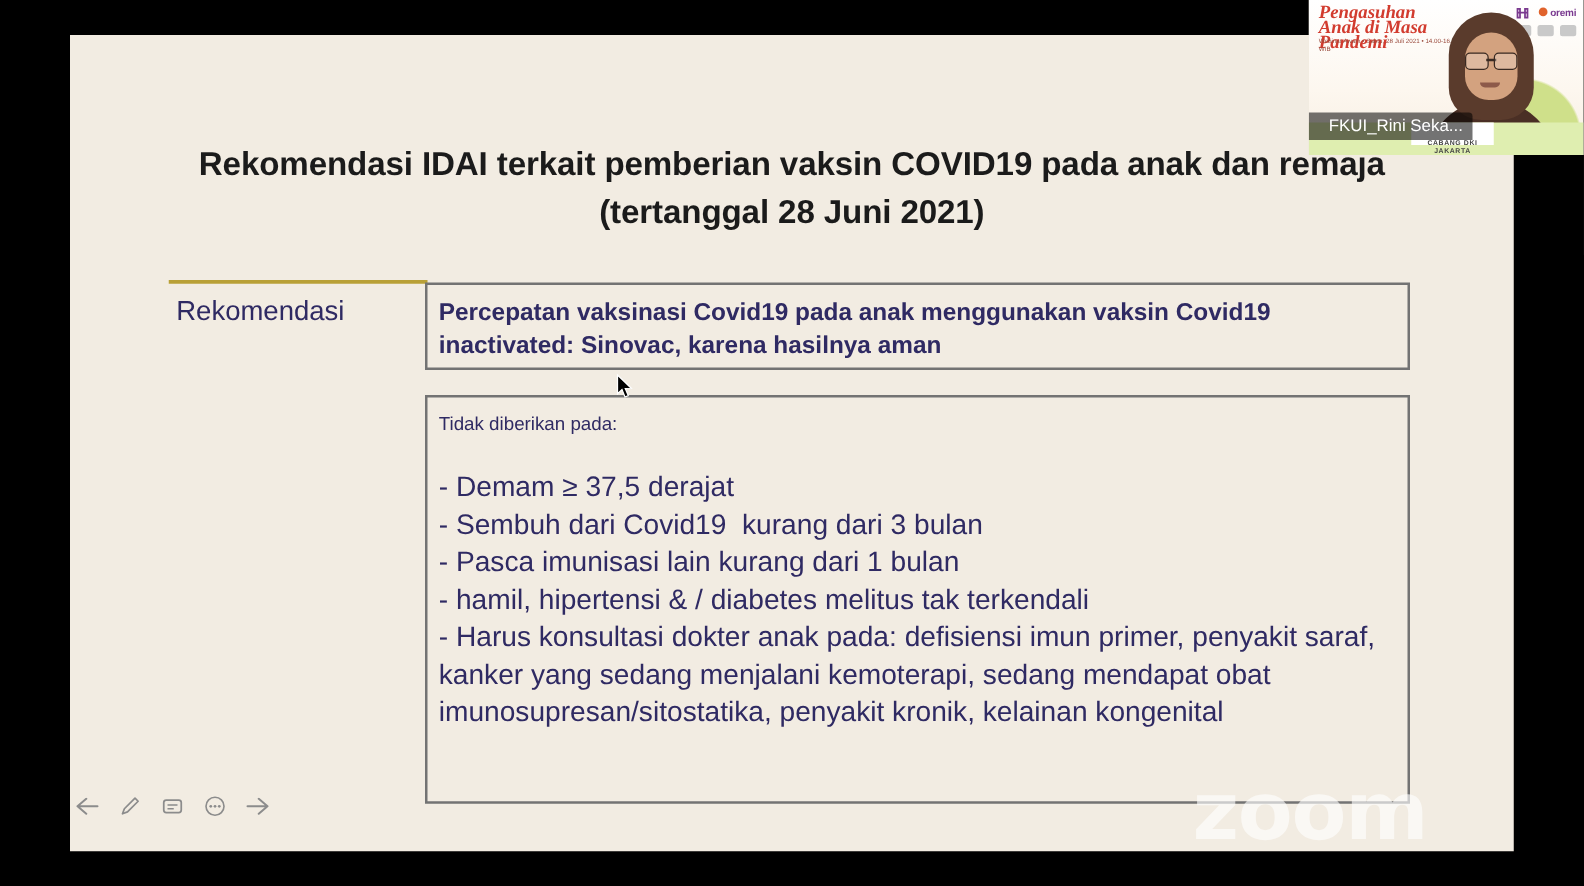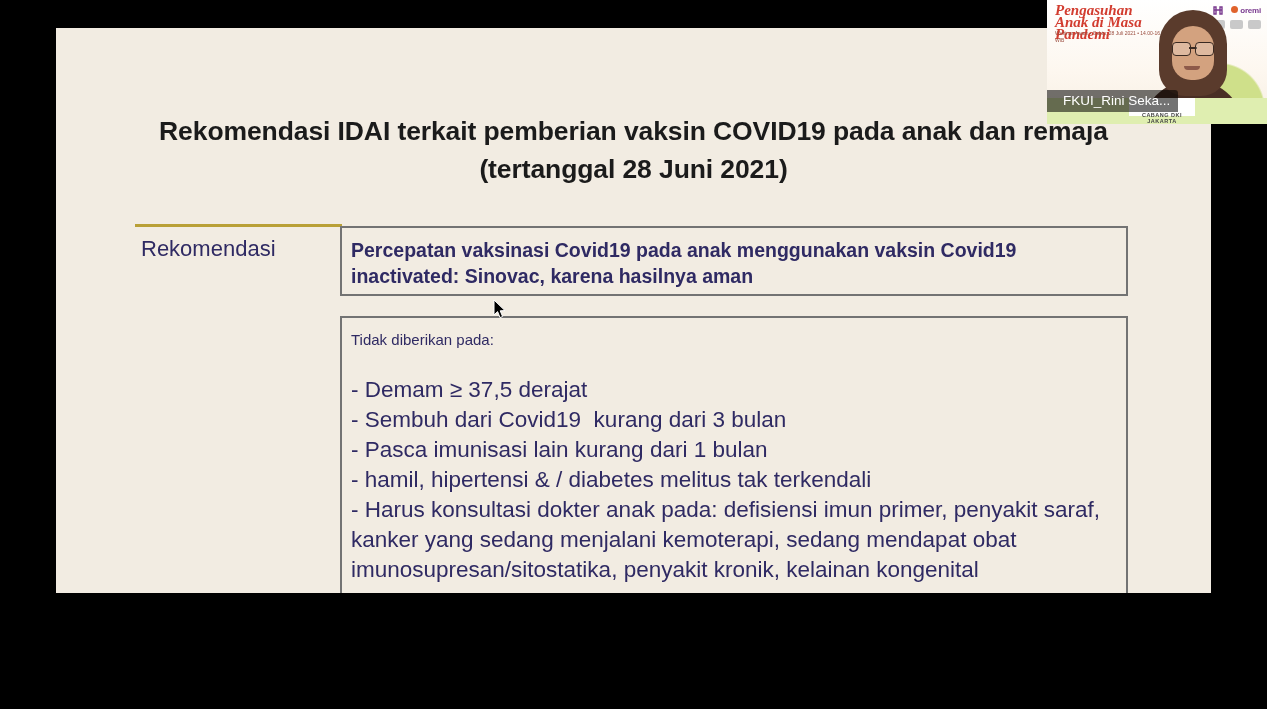--- a/index.html
+++ b/index.html
@@ -20,21 +20,21 @@
     background: #000000;
     overflow: hidden;
   }
 
   
   #slide {
     position: absolute;
     left: 56px;
     top: 28px;
     width: 1155px;
-    height: 565px;
+    height: 653px;
     background: #f2ece2;
     overflow: hidden;
   }
 
   #slide-title {
     position: absolute;
     left: 60px;
     top: 84px;
     width: 1035px;
     text-align: center;
@@ -351,20 +351,21 @@
 
     <div class="green-box" id="box-bottom">
       <div class="box-head">Tidak diberikan pada:</div>
       <div class="box-list">- Demam ≥ 37,5 derajat
 - Sembuh dari Covid19  kurang dari 3 bulan
 - Pasca imunisasi lain kurang dari 1 bulan
 - hamil, hipertensi &amp; / diabetes melitus tak terkendali
 - Harus konsultasi dokter anak pada: defisiensi imun primer, penyakit saraf, kanker yang sedang menjalani kemoterapi, sedang mendapat obat imunosupresan/sitostatika, penyakit kronik, kelainan kongenital</div>
     </div>
 
+    <div id="zoom-watermark">zoom</div>
 
     <div id="slide-toolbar">
       <div class="tb-icon">
         <svg width="20" height="14" viewBox="0 0 20 14">
             <path d="M9 1 L2 7 L9 13 M2 7 H18" stroke="#8c8c8c" stroke-width="1.6" fill="none" stroke-linecap="round" stroke-linejoin="round"></path>
           </svg>
       </div>
       <div class="tb-icon">
         <svg width="18" height="18" viewBox="0 0 18 18">
             <path d="M3 15 L4.5 11 L13 2.5 L15.5 5 L7 13.5 Z" stroke="#8c8c8c" stroke-width="1.4" fill="none" stroke-linejoin="round"></path>

